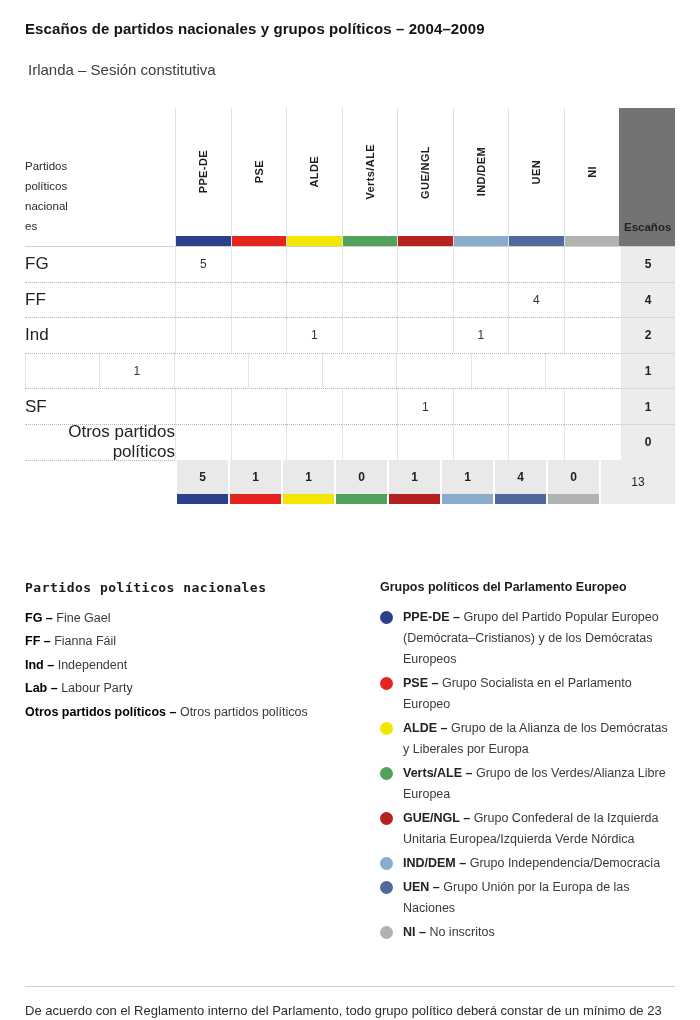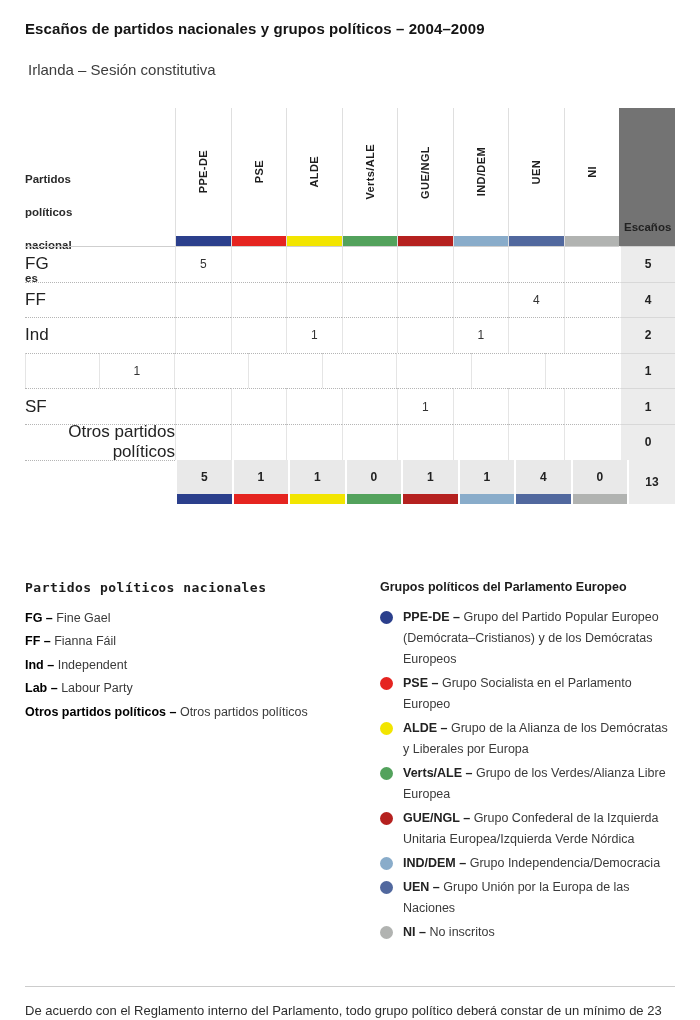--- a/index.html
+++ b/index.html
@@ -12,21 +12,21 @@
   .page { padding: 20px 25px 0 25px; }
 
   
   .title { font-size: 15px; font-weight: bold; color: #141414; letter-spacing: 0.1px; }
   .subtitle { font-size: 15px; font-weight: normal; color: #3c3c3c; margin-top: 24px; padding-left: 3px; }
 
   
   .seats-table { margin-top: 30px; width: 650px; }
   .thead { display: flex; height: 138px; }
   .corner { width: 150px; padding-top: 48px; }
-  .corner span { display: block; font-size: 11.5px; font-weight: bold; line-height: 20px; color: #2a2a2a; margin-top: 13px; }
+  .corner span { display: block; font-size: 11.5px; font-weight: normal; line-height: 20px; color: #2a2a2a; }
   .gcol { flex: 1; display: flex; flex-direction: column; border-left: 1px solid #dfdfdf; }
   .gcol .labelwrap { flex: 1; display: flex; align-items: center; justify-content: center; }
   .vlabel {
     writing-mode: vertical-rl; transform: rotate(180deg);
     font-size: 11px; font-weight: bold; letter-spacing: 0.4px; color: #1e1e1e;
     white-space: nowrap;
   }
   .hbar { height: 10px; width: 100%; }
   .seats-head { width: 56px; background: #737373; display: flex; align-items: flex-end; }
   .seats-head span { font-size: 11.5px; font-weight: bold; padding: 0 0 13px 5px; color: #222; }
@@ -37,21 +37,21 @@
   .trow .rlabel, .trow .cell { border-top: 1px dotted #b5b5b5; }
   .trow.first .rlabel, .trow.first .cell { border-top: 1px solid #cfcfcf; }
   .seats-cell { width: 56px; background: #ececec; border-left: 2px solid #ffffff; border-top: 1px solid #d8d8d8; display: flex; align-items: center; justify-content: center; font-size: 12px; font-weight: bold; color: #222; }
   .trow.first .seats-cell { border-top: 1px solid #cfcfcf; }
 
   .totrow { display: flex; height: 44px; }
   .tlabel { width: 150px; border-top: 1px dotted #b5b5b5; }
   .tcol { flex: 1; display: flex; flex-direction: column; }
   .tnum { height: 34px; background: #e9e9e9; border-left: 2px solid #ffffff; display: flex; align-items: center; justify-content: center; font-size: 12px; font-weight: bold; color: #222; }
   .tbar { height: 10px; border-left: 2px solid #ffffff; }
-  .seats-total { width: 48px; height: 44px; background: #ececec; border-left: 2px solid #ffffff; display: flex; align-items: center; justify-content: center; font-size: 12px; font-weight: bold; color: #222; }
+  .seats-total { width: 76px; height: 44px; background: #ececec; border-left: 2px solid #ffffff; display: flex; align-items: center; justify-content: center; font-size: 12px; font-weight: normal; color: #222; }
 
   
   .legends { display: flex; margin-top: 76px; }
   .leg-left { width: 355px; }
   .leg-left-title { font-family: "DejaVu Sans Mono", monospace; font-size: 13px; font-weight: bold; letter-spacing: 0.5px; color: #1c1c1c; margin-bottom: 16px; }
   .party-item { font-size: 12.5px; margin-bottom: 9.5px; color: #3a3a3a; }
   .party-item .abbr { font-weight: bold; color: #000000; }
   .leg-right { flex: 1; }
   .leg-right-title { font-size: 12.5px; font-weight: bold; color: #1c1c1c; margin-bottom: 13px; }
   .group-item { display: flex; align-items: flex-start; margin-bottom: 3px; }

